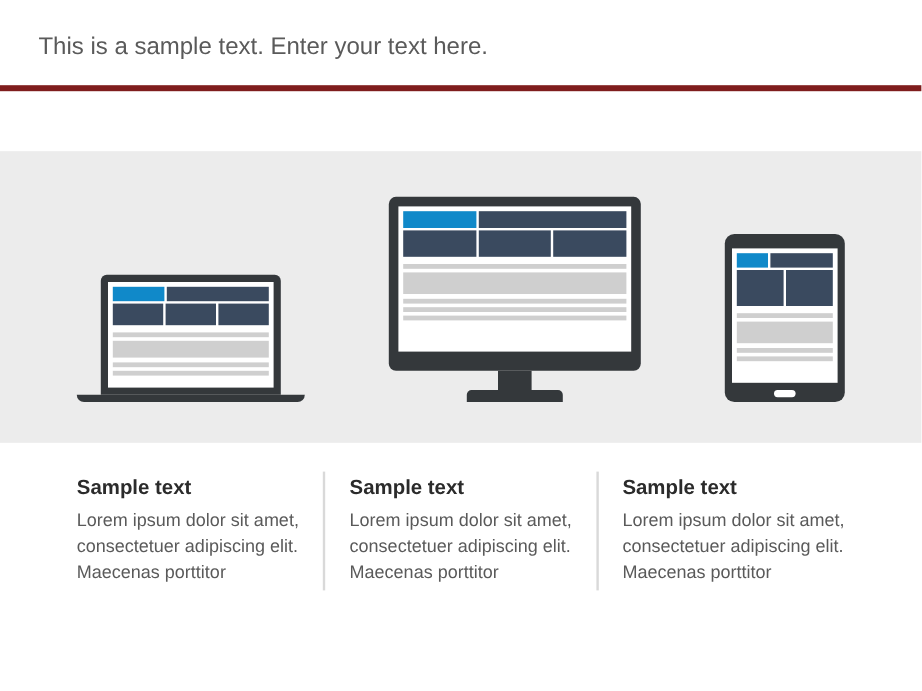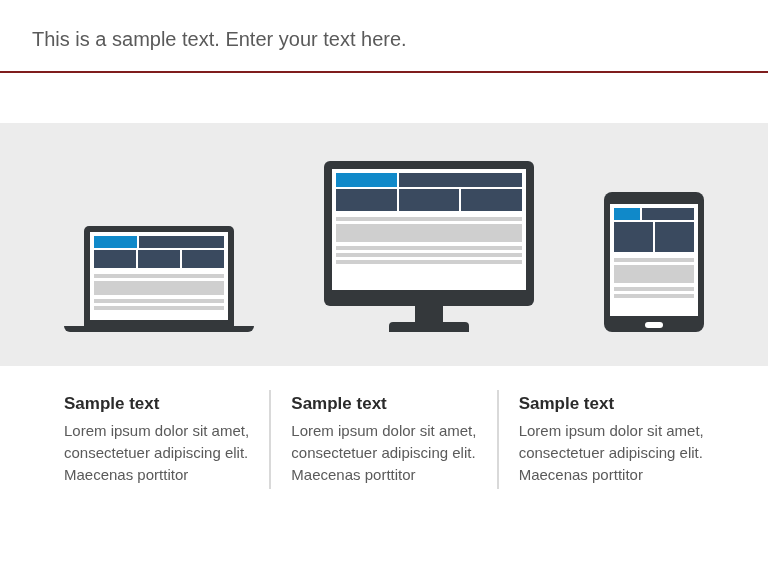--- a/index.html
+++ b/index.html
@@ -5,21 +5,21 @@
   * { margin: 0; padding: 0; box-sizing: border-box; }
   body {
     width: 768px;
     height: 576px;
     font-family: Arial, Helvetica, sans-serif;
     background: #ffffff;
     overflow: hidden;
   }
   .header {
     padding: 28px 32px 20px 32px;
-    border-bottom: 2px solid #7f1d1d;
+    border-bottom: 5px solid #7f1d1d;
   }
   .header-title {
     font-size: 20px;
     color: #5a5a5a;
     font-weight: 400;
   }
   .devices-band {
     background: #ececec;
     width: 100%;
     padding: 38px 0 34px 0;

